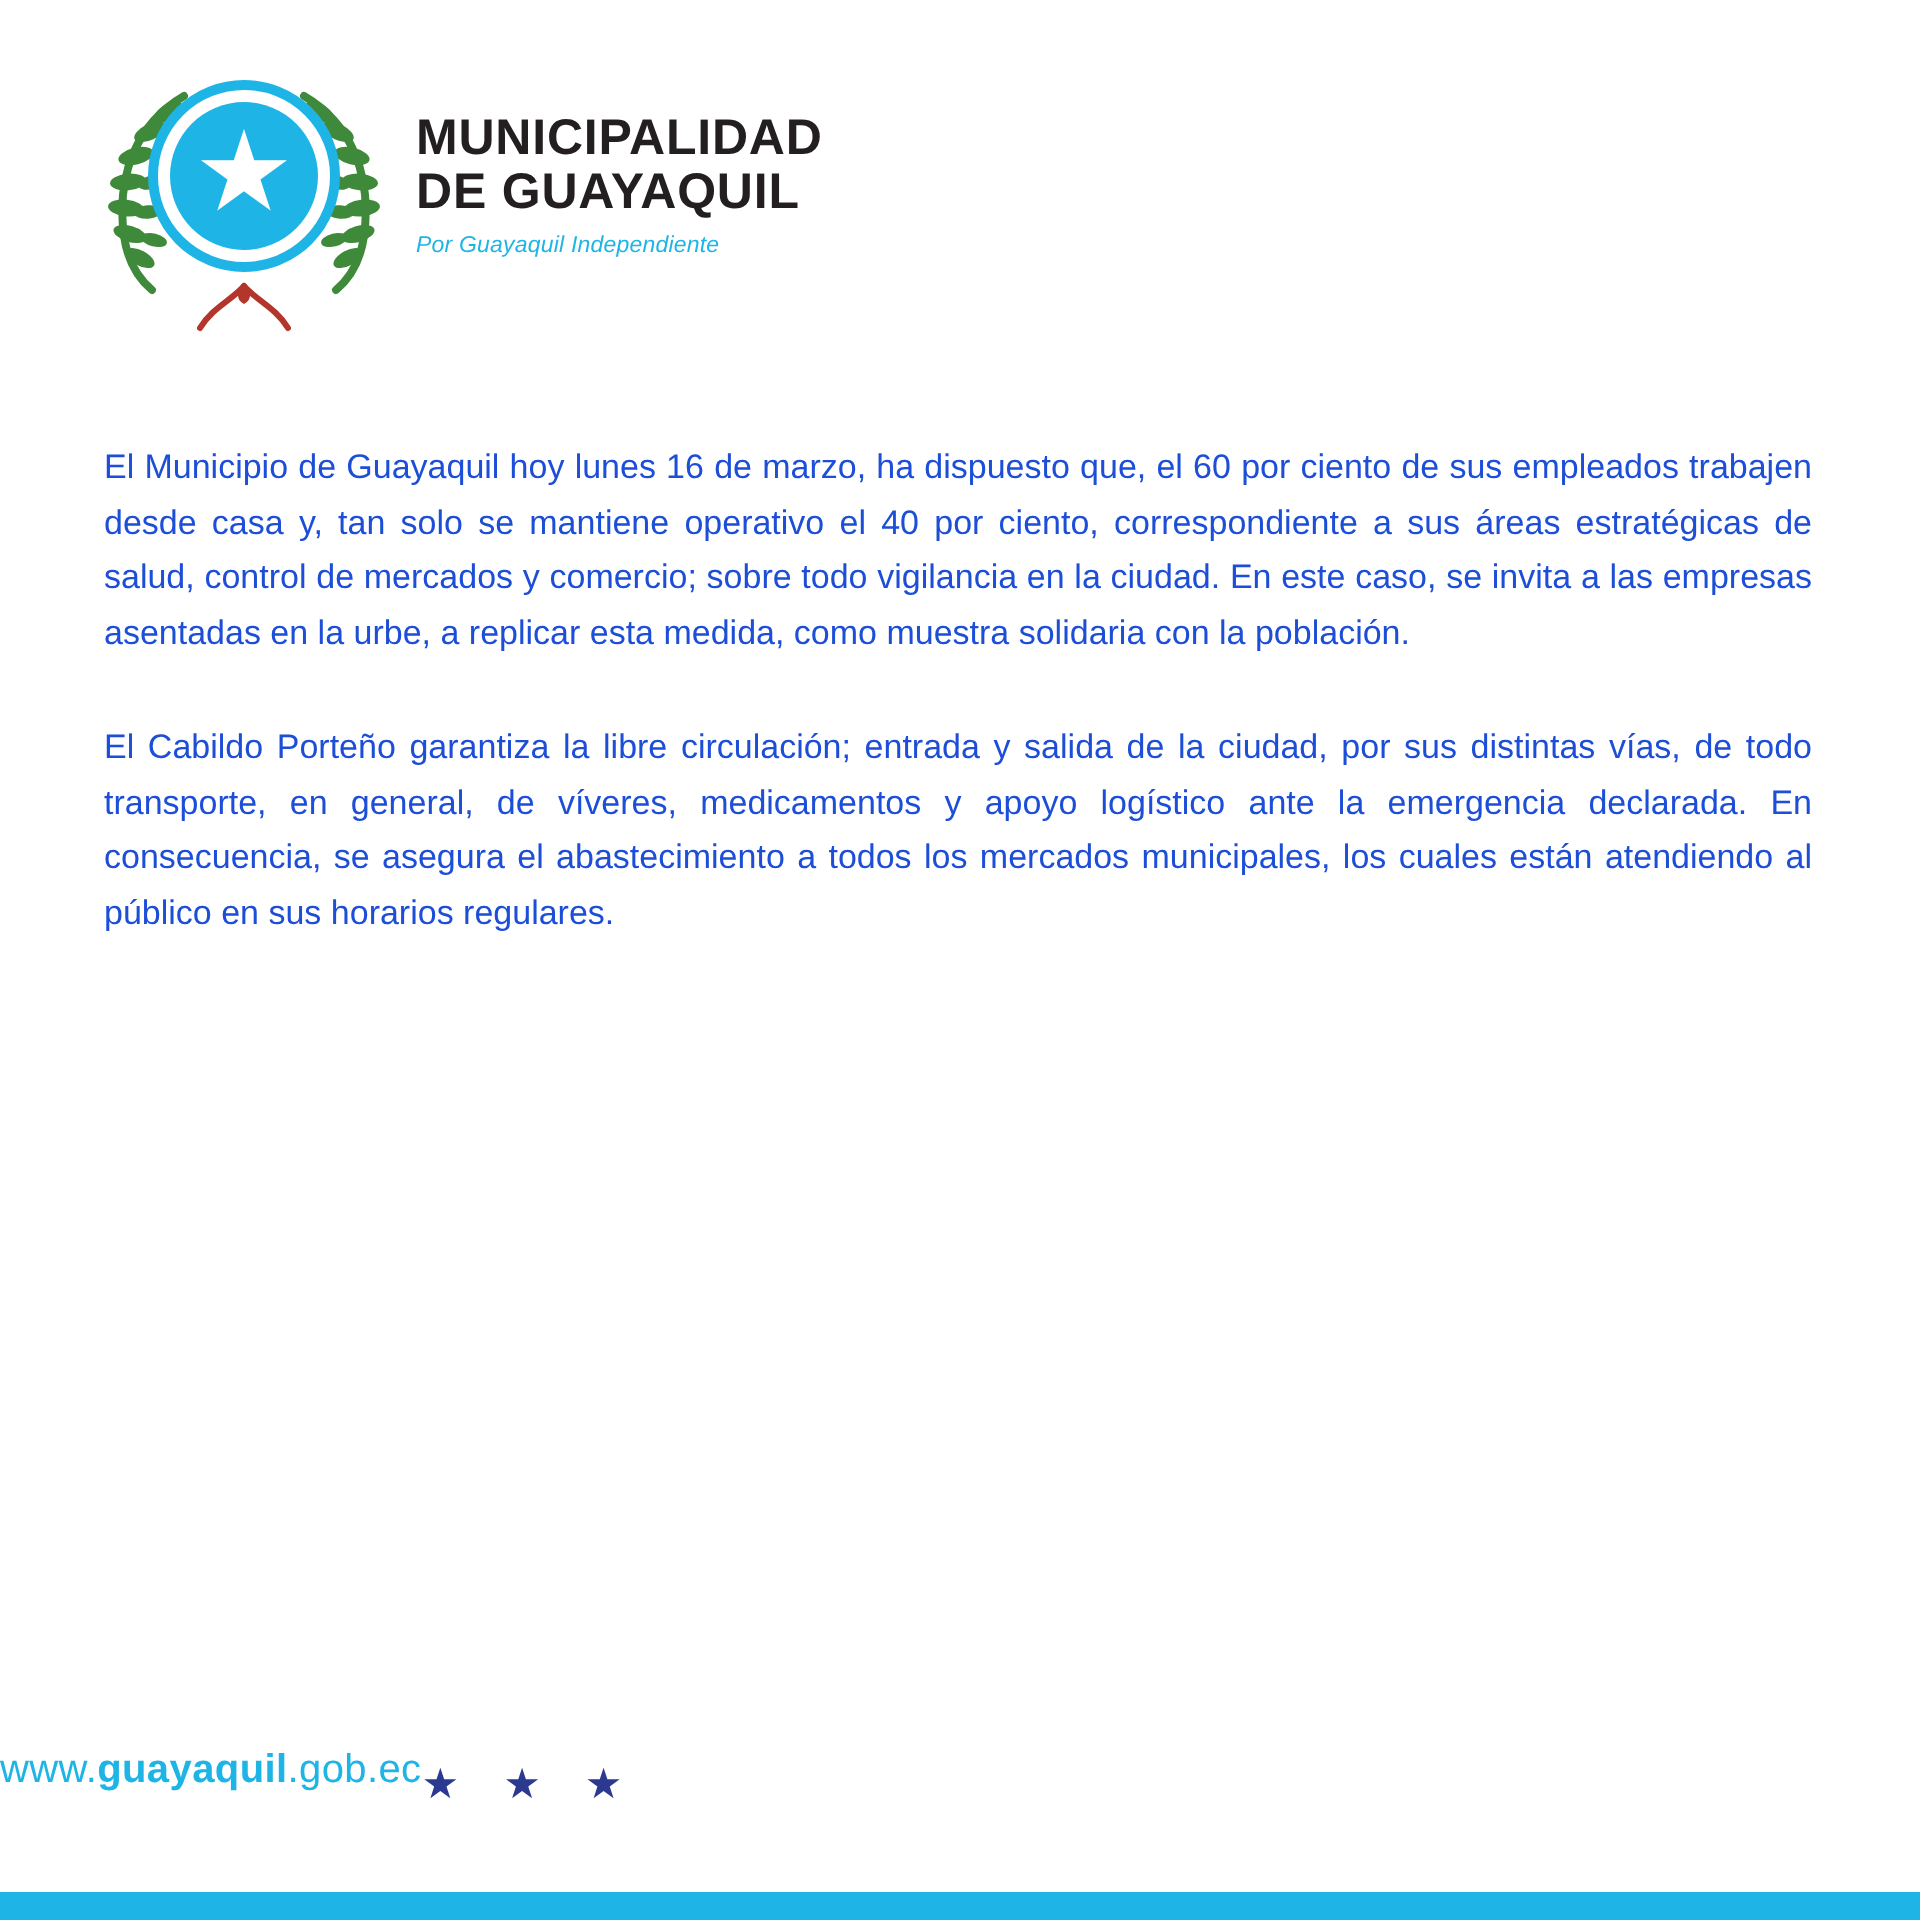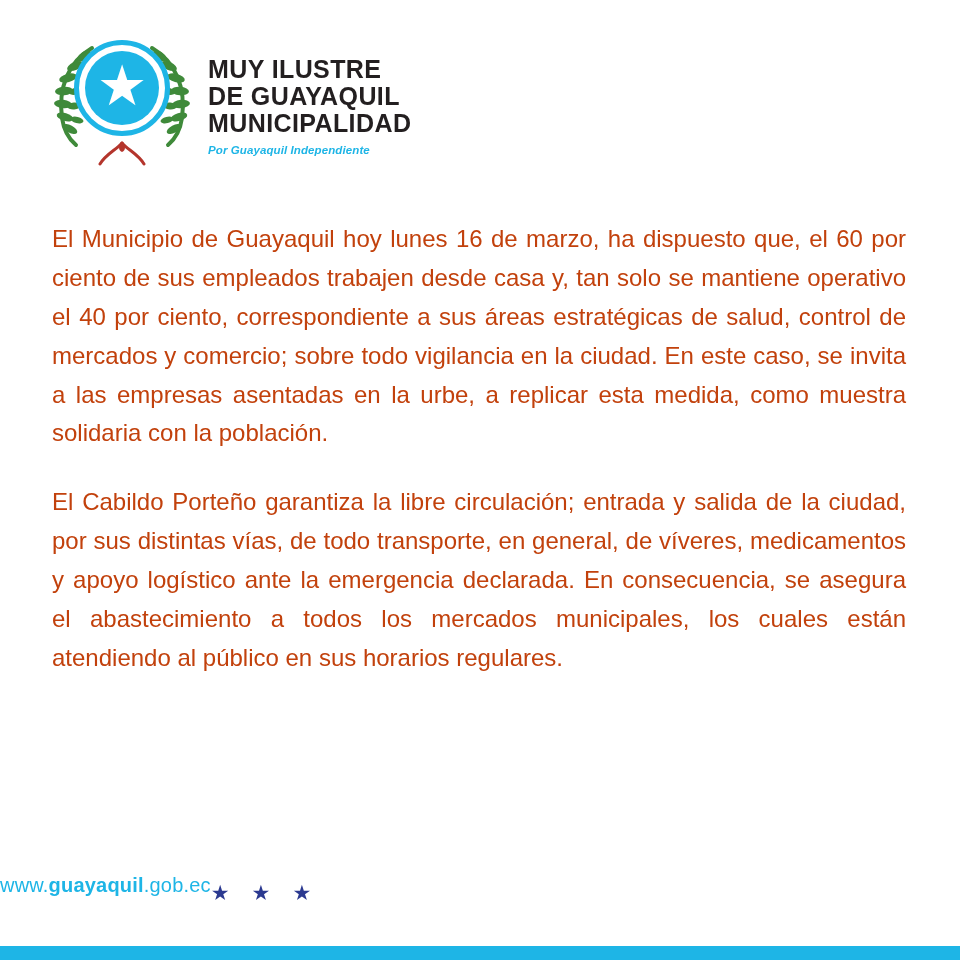--- a/index.html
+++ b/index.html
@@ -94,36 +94,36 @@
   .wordmark-line {
     font-weight: bold;
     font-size: 25px;
     letter-spacing: 0.4px;
     line-height: 1.08;
     color: #231f20;
   }
   .wordmark-tagline {
     margin-top: 7px;
     font-size: 11.5px;
-    font-weight: bold;
+    font-weight: normal;
     font-style: italic;
     color: #1eb5e6;
     letter-spacing: 0.1px;
   }
 
   
   .content {
     padding: 60px 54px 0 52px;
     flex: 1 1 auto;
   }
   .paragraph {
-    font-size: 24px;
+    font-size: 17px;
     line-height: 1.62;
     text-align: justify;
-    color: #c2410c;
+    color: #1d4ed8;
     margin: 0 0 30px 0;
   }
   .paragraph:last-child { margin-bottom: 0; }
 
   
   .footer {
     position: absolute;
     left: 0;
     right: 0;
     bottom: 0;
@@ -210,23 +210,22 @@
       </div>
 
       <svg class="crest-ribbon" viewBox="0 0 48 26">
         <path d="M24 3 C18 10, 8 14, 2 24" fill="none" stroke="#b4352c" stroke-width="3" stroke-linecap="round"></path>
         <path d="M24 3 C30 10, 40 14, 46 24" fill="none" stroke="#b4352c" stroke-width="3" stroke-linecap="round"></path>
         <path d="M24 2 C20 6, 20 10, 24 12 C28 10, 28 6, 24 2 Z" fill="#b4352c"></path>
       </svg>
     </div>
 
     <div class="wordmark">
-      <div class="wordmark-line">MUY ILUSTRE</div>
+      <div class="wordmark-line">MUNICIPALIDAD</div>
       <div class="wordmark-line">DE GUAYAQUIL</div>
-      <div class="wordmark-line">MUNICIPALIDAD</div>
       <div class="wordmark-tagline">Por Guayaquil Independiente</div>
     </div>
   </div>
 
   <div class="content">
     <p class="paragraph">El Municipio de Guayaquil hoy lunes 16 de marzo, ha dispuesto que, el 60 por ciento de sus empleados trabajen desde casa y, tan solo se mantiene operativo el 40 por ciento, correspondiente a sus áreas estratégicas de salud, control de mercados y comercio; sobre todo vigilancia en la ciudad. En este caso, se invita a las empresas asentadas en la urbe, a replicar esta medida, como muestra solidaria con la población.</p>
     <p class="paragraph">El Cabildo Porteño garantiza la libre circulación; entrada y salida de la ciudad, por sus distintas vías, de todo transporte, en general, de víveres, medicamentos y apoyo logístico ante la emergencia declarada. En consecuencia, se asegura el abastecimiento a todos los mercados municipales, los cuales están atendiendo al público en sus horarios regulares.</p>
   </div>
 
   <div class="footer">

